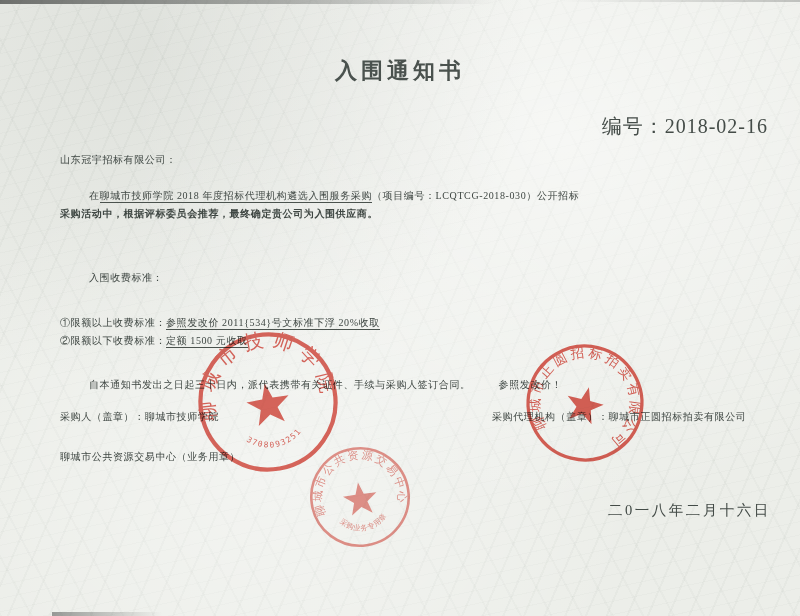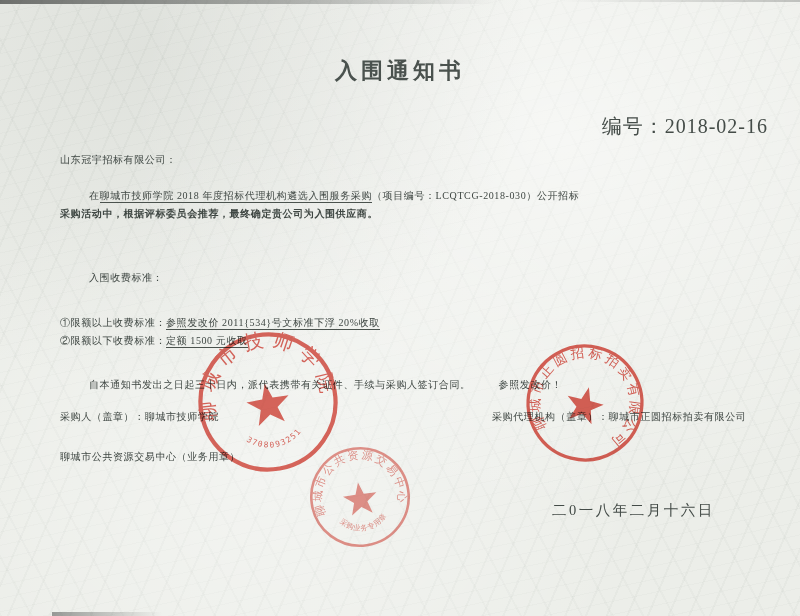--- a/index.html
+++ b/index.html
@@ -52,21 +52,21 @@
   .agency-col{position:absolute;left:432px;top:0;white-space:nowrap;}
   .sig-row{position:relative;}
   .seal{
     position:absolute;mix-blend-mode:multiply;pointer-events:none;
   }
   .seal svg{display:block;width:100%;height:100%;}
   .seal-a{left:193px;top:327px;width:150px;height:150px;opacity:.82;transform:rotate(-10deg);}
   .seal-b{left:520px;top:338px;width:130px;height:130px;opacity:.85;transform:rotate(14deg);}
   .seal-c{left:301px;top:438px;width:118px;height:118px;opacity:.58;transform:rotate(-8deg);}
   .date-line{
-    position:absolute;left:552px;top:501px;
+    position:absolute;left:608px;top:501px;
     font-size:14.5px;letter-spacing:2.5px;color:#434b47;white-space:nowrap;
   }
 </style>
 </head>
 <body>
 
 <div class="page">
 
   <div class="edge-top"></div>
   <div class="edge-top-right"></div>

